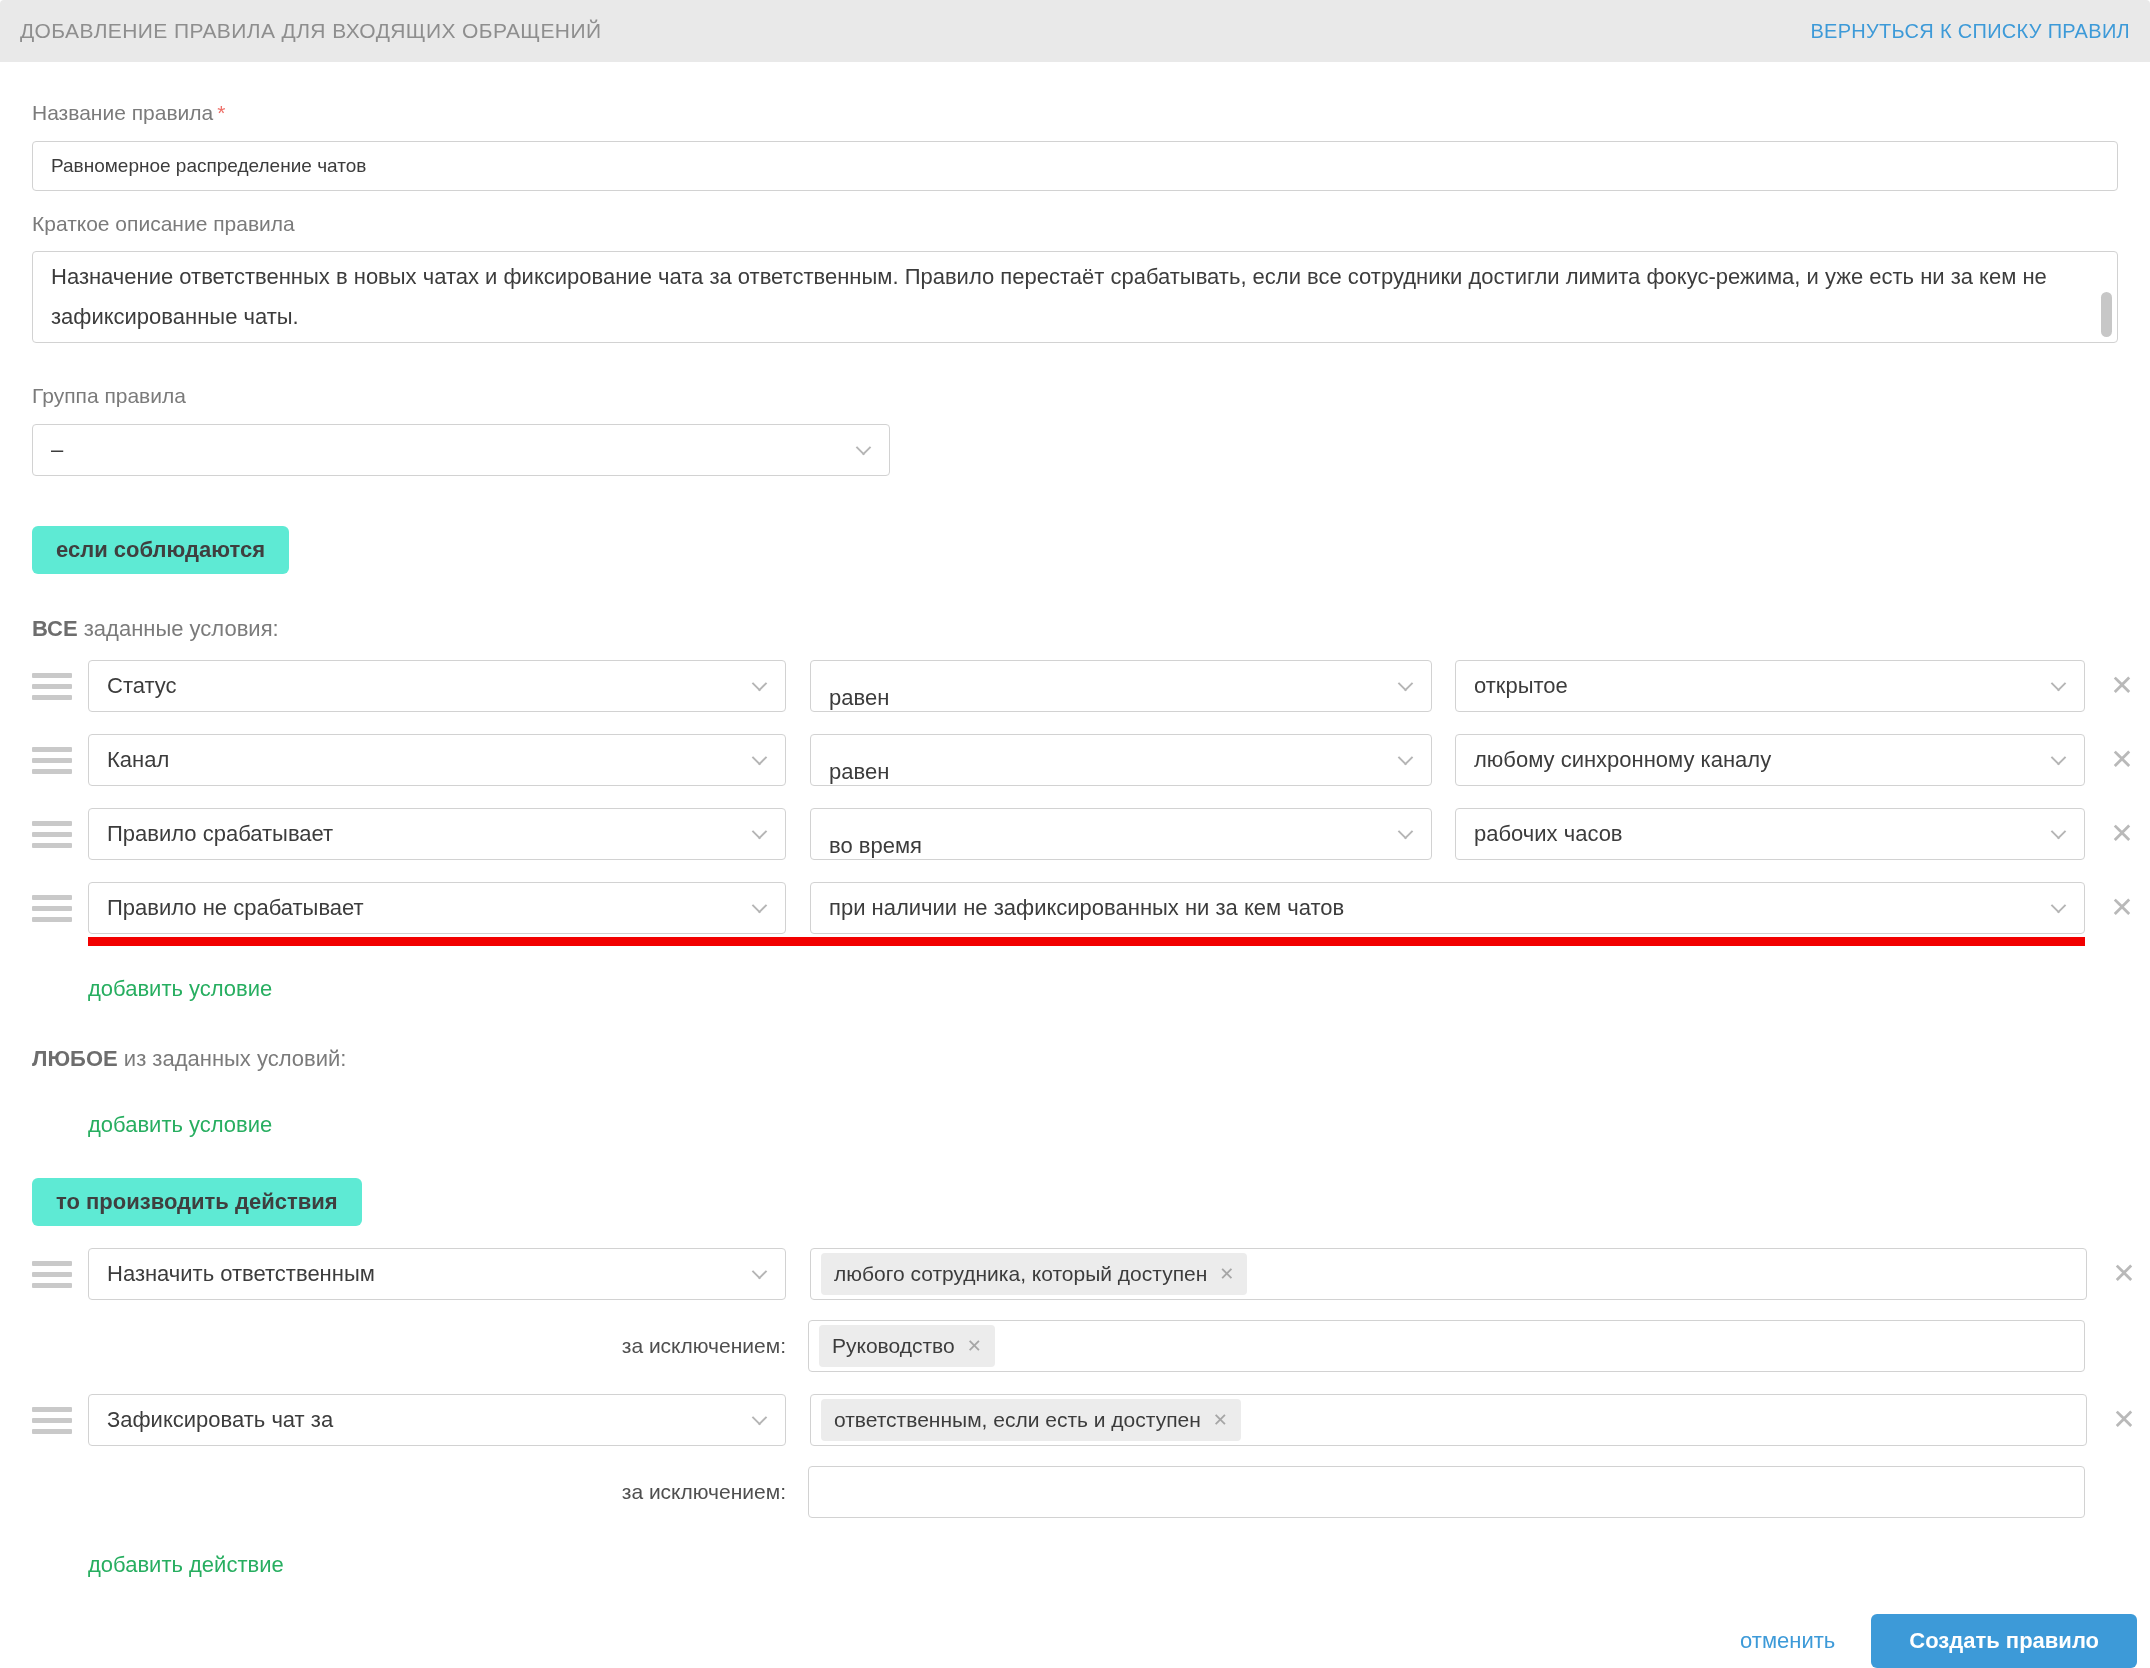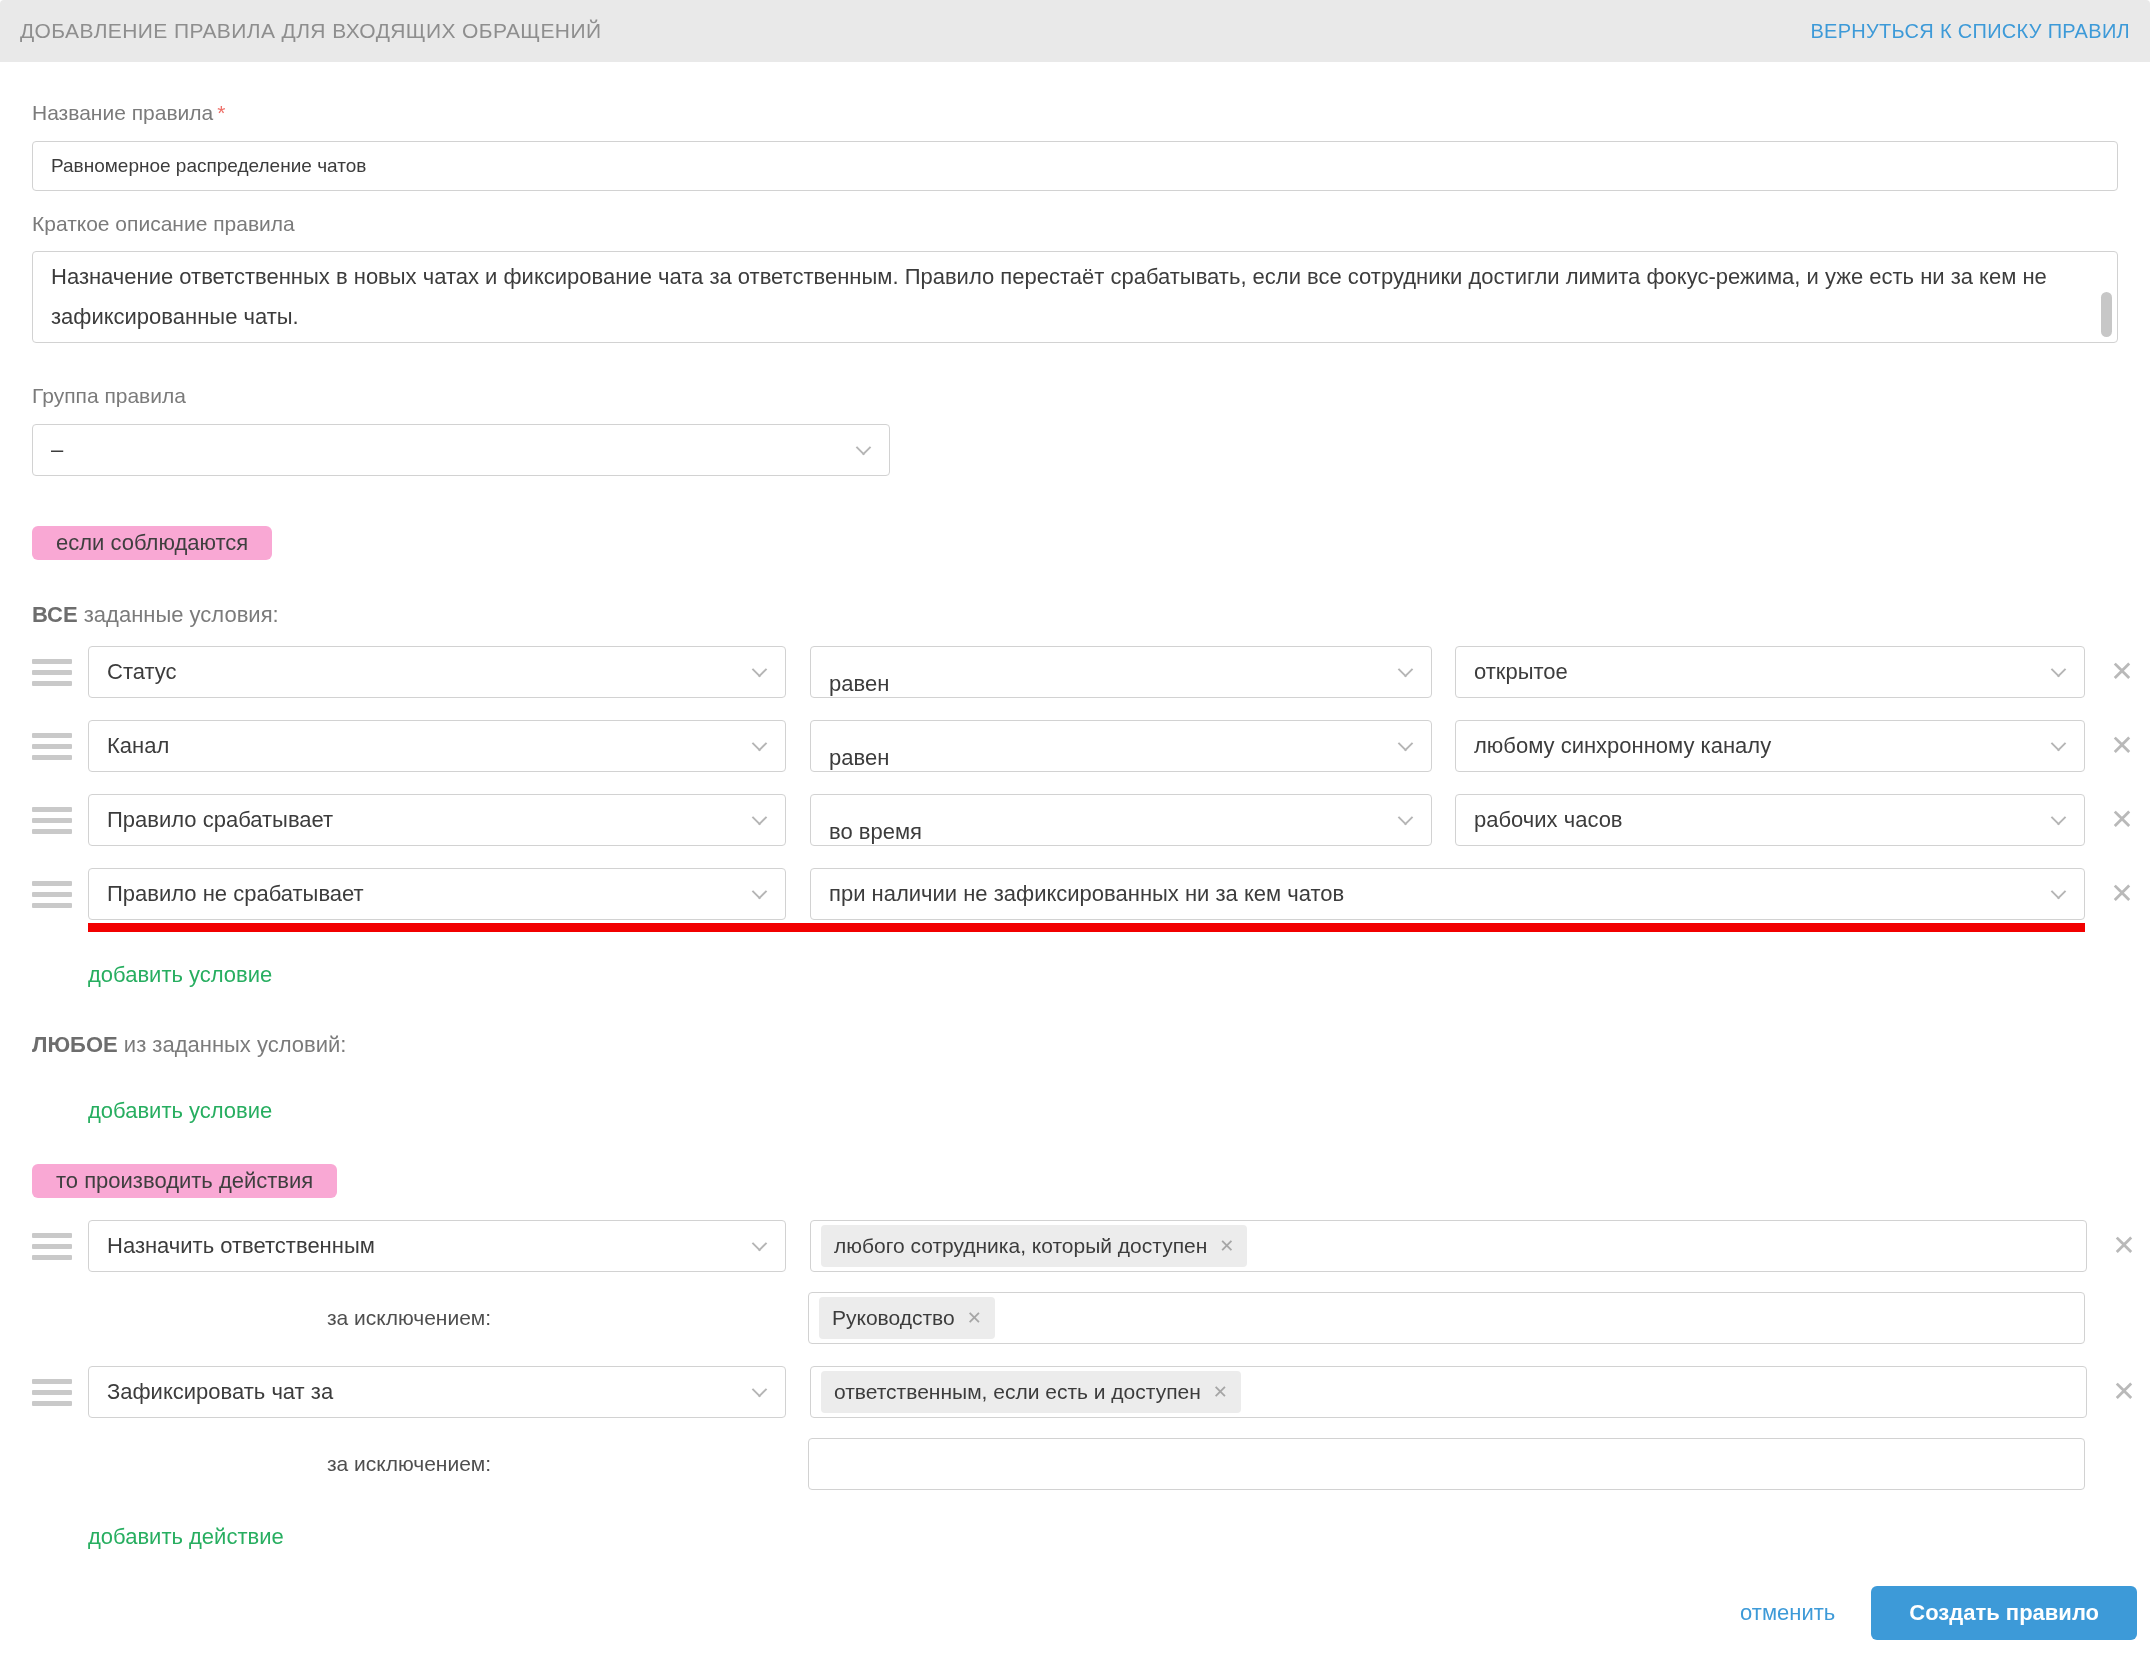--- a/index.html
+++ b/index.html
@@ -53,22 +53,22 @@
     padding: 0 48px 0 18px; font-size: 22px; color: #3c3c3c; cursor: pointer;
     white-space: nowrap; overflow: hidden;
   }
   .chev {
     position: absolute; right: 20px; top: 50%; width: 11px; height: 11px;
     border-right: 2px solid #b5b5b5; border-bottom: 2px solid #b5b5b5;
     transform: translateY(-72%) rotate(45deg);
   }
 
   .badge {
-    display: inline-block; background: #f9a8d4; border-radius: 6px;
-    padding: 4px 24px; font-size: 22px; font-weight: normal; color: #3f3f3f;
+    display: inline-block; background: #5eead4; border-radius: 6px;
+    padding: 11px 24px; font-size: 22px; font-weight: bold; color: #3f3f3f;
   }
 
   .section-lbl { font-size: 22px; color: #7b7b7b; }
   .section-lbl b { color: #6d6d6d; }
 
   .row { display: flex; align-items: center; }
   .handle { width: 40px; margin-right: 16px; display: flex; flex-direction: column; gap: 6px; cursor: grab; }
   .handle i { display: block; height: 5px; background: #c9c9c9; border-radius: 1px; }
   .w1 { width: 698px; margin-right: 24px; }
   .w2 { width: 622px; margin-right: 23px; align-items: flex-end; }
@@ -87,21 +87,21 @@
     display: flex; align-items: center; height: 52px; border: 1px solid #d2d2d2;
     border-radius: 4px; background: #fff; padding: 0 10px; width: 1277px; margin-right: 20px;
   }
   .tag {
     display: inline-flex; align-items: center; background: #ececec; border-radius: 4px;
     padding: 9px 13px; font-size: 21px; color: #3c3c3c; white-space: nowrap;
   }
   .tag .rm { margin-left: 12px; font-size: 18px; color: #a6a6a6; cursor: pointer; }
 
   .except-row { display: flex; align-items: center; }
-  .except-lbl { width: 754px; margin-right: 22px; text-align: center; font-size: 21px; color: #4f4f4f; }
+  .except-lbl { width: 754px; margin-right: 22px; text-align: right; font-size: 21px; color: #4f4f4f; }
 
   
   .footer {
     width: 2105px; display: flex; justify-content: flex-end; align-items: center; gap: 36px;
   }
   .cancel-link { font-size: 22px; color: #3d9ad8; cursor: pointer; text-decoration: none; }
   .submit-btn {
     height: 54px; padding: 0 38px; background: #3d9ad8; border: none; border-radius: 6px;
     color: #ffffff; font-size: 22px; font-weight: bold; font-family: inherit; cursor: pointer;
   }

